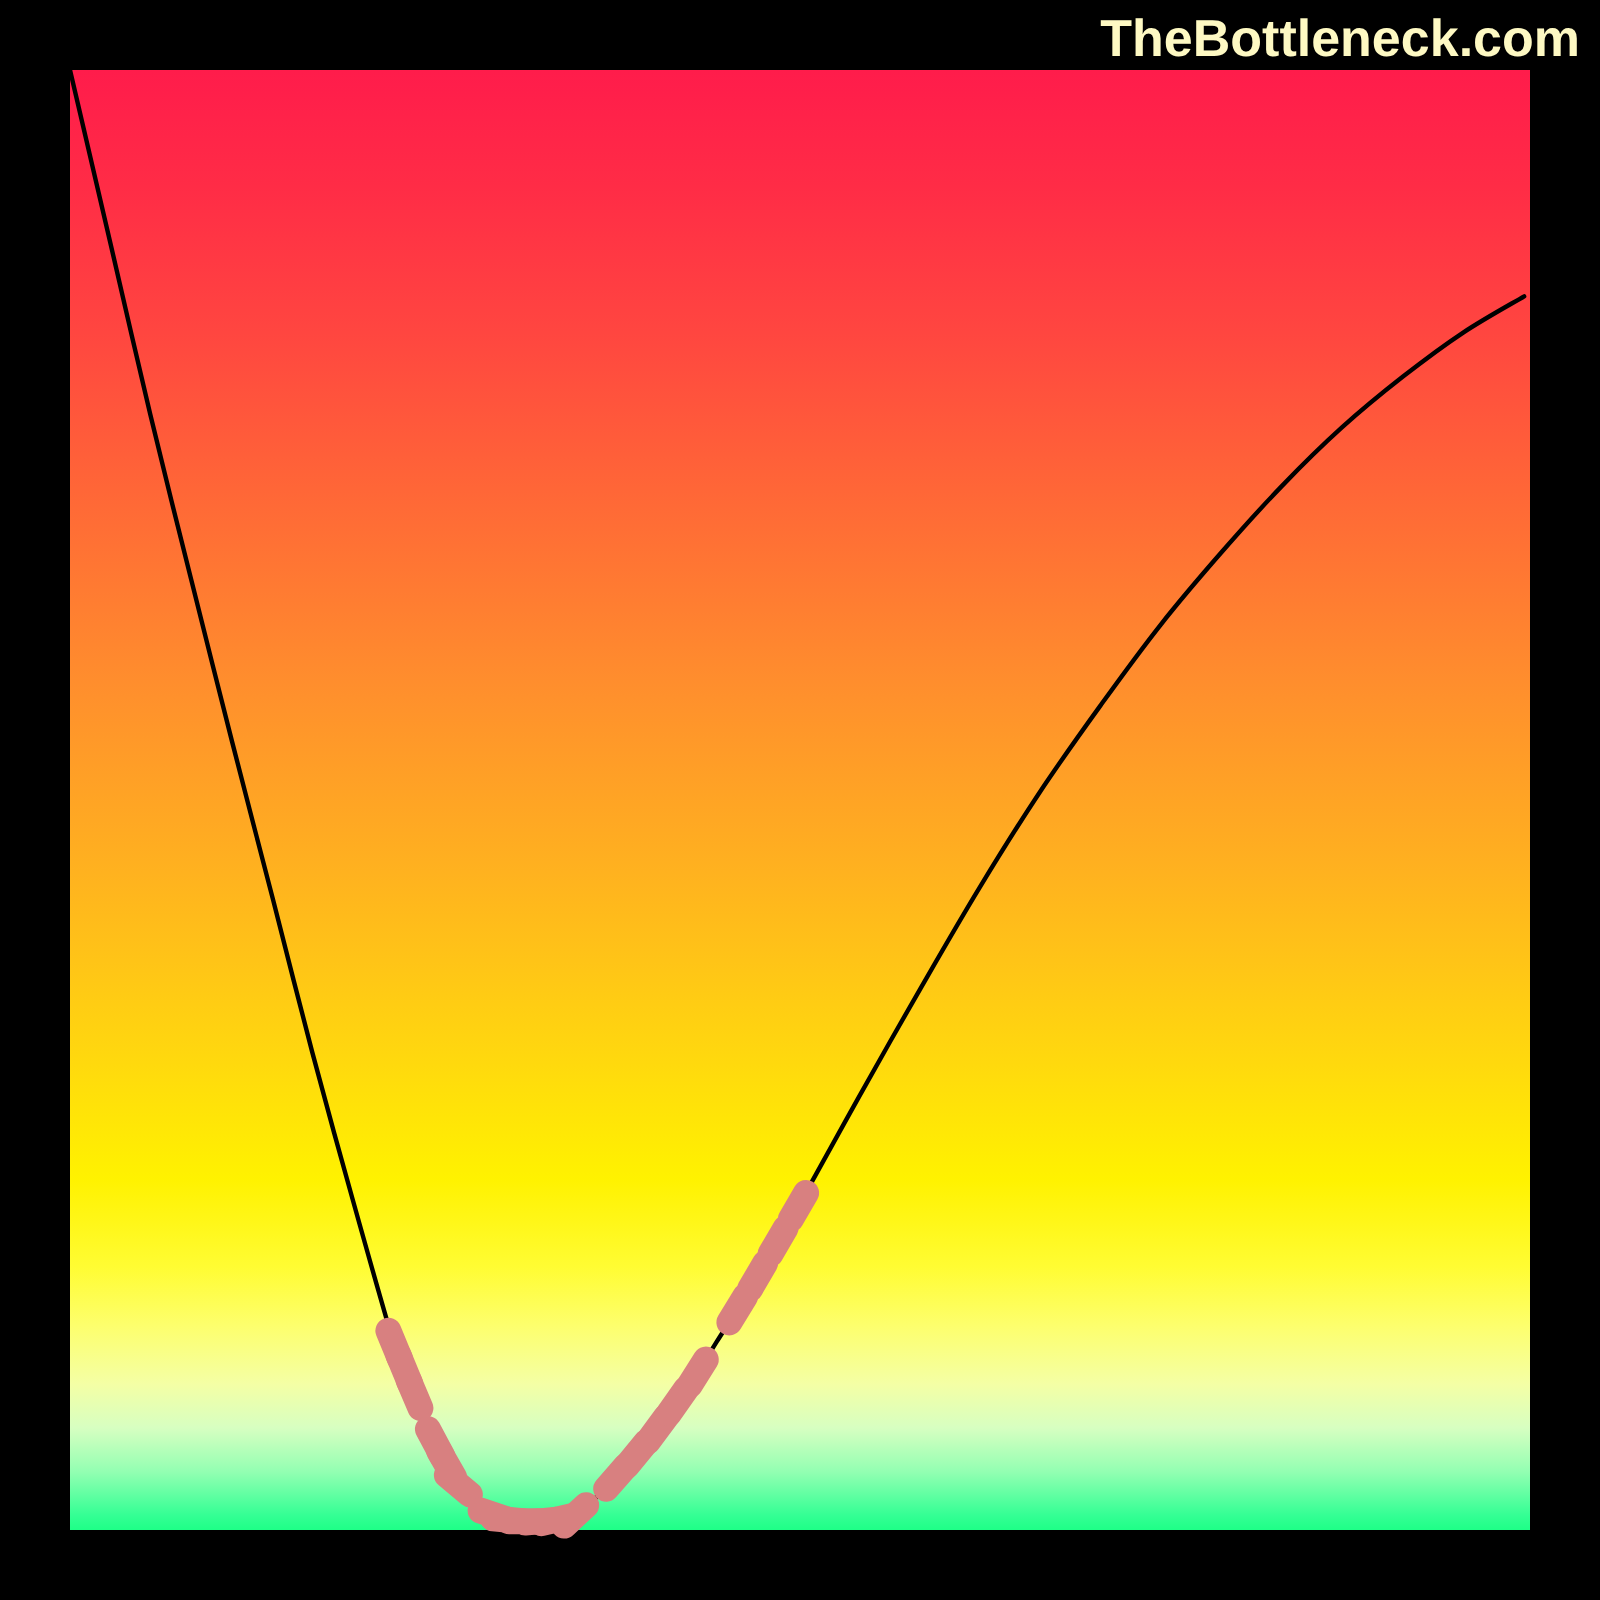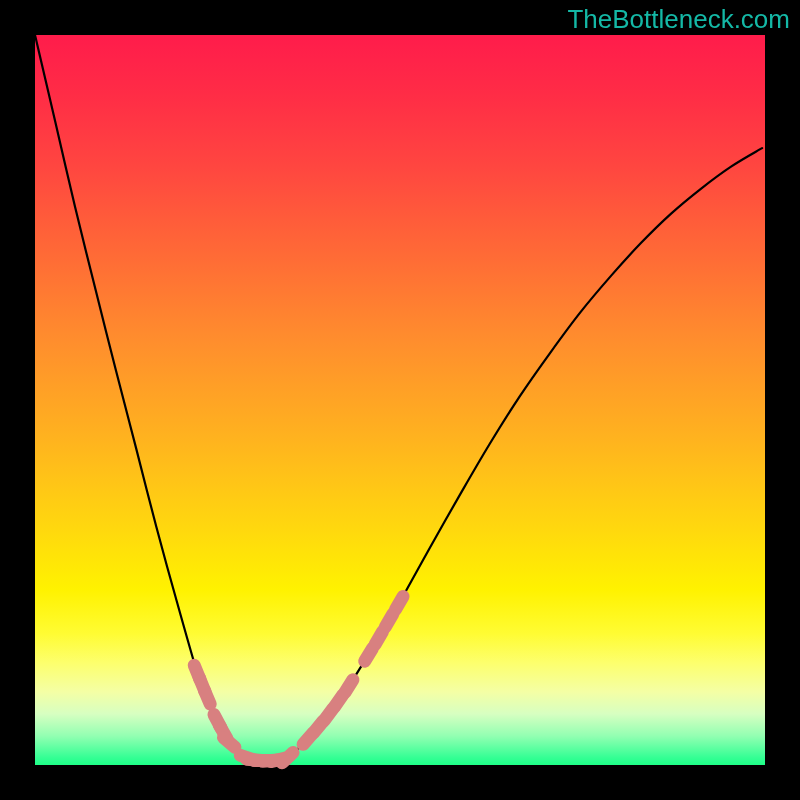--- a/index.html
+++ b/index.html
@@ -47,23 +47,23 @@
     left: 0;
     top: 0;
     width: 730px;
     height: 730px;
     overflow: visible;
   }
   .watermark {
     position: absolute;
     top: 4px;
     right: 10px;
-    color: #14b8a6;
+    color: #fef9c3;
     font-size: 26px;
-    font-weight: 400;
+    font-weight: 700;
     letter-spacing: 0px;
     user-select: none;
   }
 </style>
 </head>
 <body>
 
 <div class="frame">
   <div class="watermark">TheBottleneck.com</div>
   <div class="plot">

